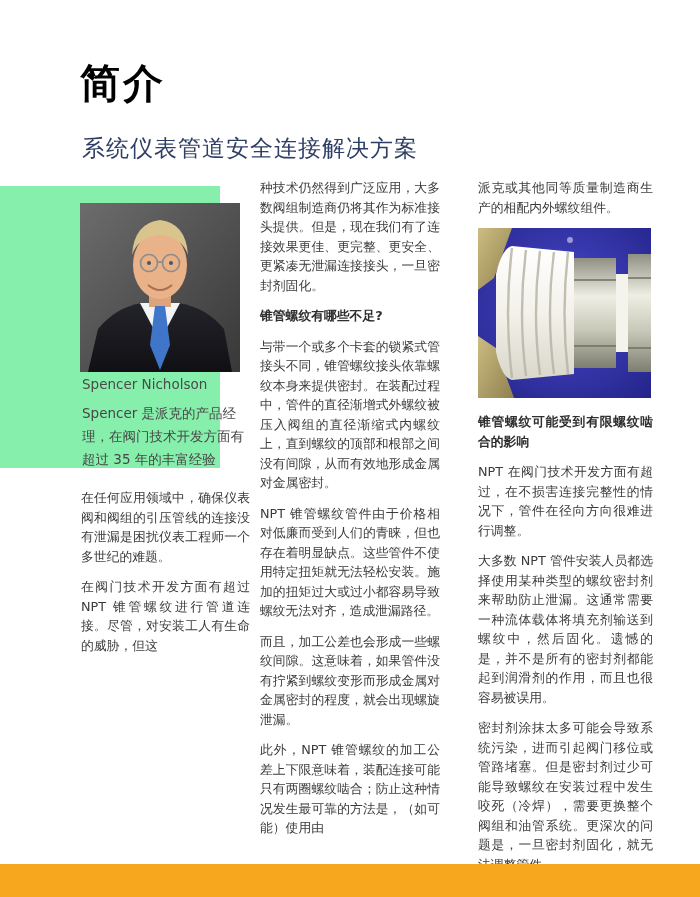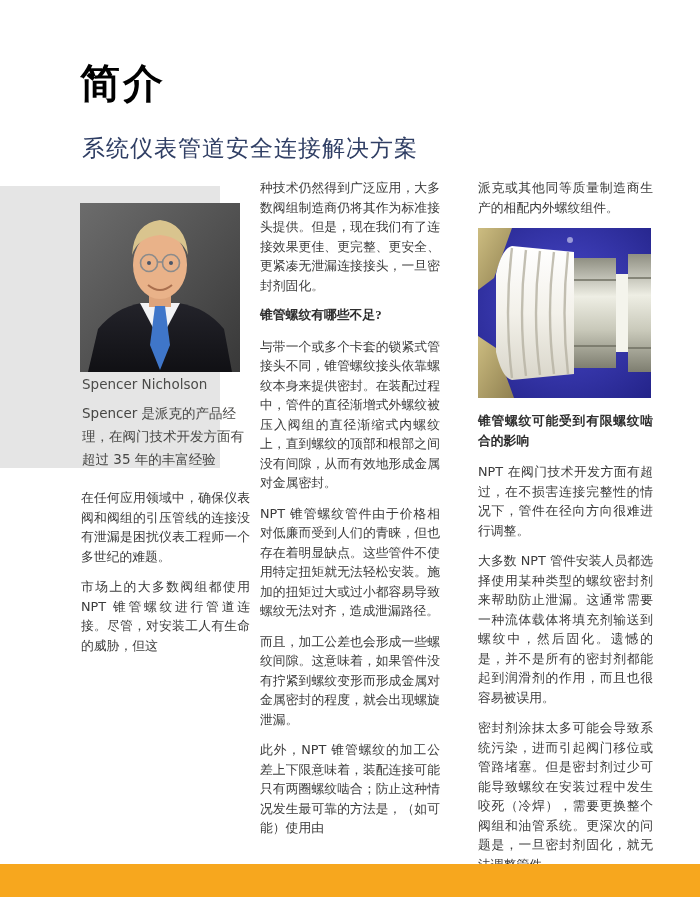--- a/index.html
+++ b/index.html
@@ -17,42 +17,42 @@
     letter-spacing:3px;margin:0;
   }
   .page-subtitle{
     position:absolute;left:82px;top:133px;
     font-size:23px;font-weight:400;color:#2f3e64;
     letter-spacing:1px;margin:0;
   }
   .profile-box{
     position:absolute;left:0;top:186px;
     width:220px;height:282px;
-    background:#e5e5e5;
+    background:#86efac;
   }
   .profile-photo{
     position:absolute;left:80px;top:17px;
     width:160px;height:169px;overflow:hidden;
   }
   .profile-name{
     position:absolute;left:82px;top:190px;
     font-size:13.5px;color:#4b4b49;
   }
   .profile-bio{
     position:absolute;left:82px;top:216px;
     width:164px;font-size:13.5px;line-height:23px;color:#474745;
   }
   .col{
     position:absolute;
     font-size:12.8px;line-height:19.5px;color:#3b3b3b;
     text-align:justify;
   }
   .col p{margin:0 0 11px 0;}
   .col .col-heading{
-    font-weight:bold;color:#2e2e2e;margin:4px 0 11px 0;font-family:Liberation Serif, serif;
+    font-weight:bold;color:#2e2e2e;margin:4px 0 11px 0;
   }
   .col-left{left:81px;top:488px;width:169px;}
   .col-middle{left:260px;top:178px;width:180px;}
   .col-right{left:446px;top:178px;width:175px;margin-left:32px;}
   .fitting-photo{
     width:173px;height:170px;margin:5px 0 14px 0;overflow:hidden;
   }
   .bottom-bar{
     position:absolute;left:0;top:864px;
     width:700px;height:33px;background:#f7a71e;
@@ -93,21 +93,21 @@
         <circle cx="91" cy="60" r="2" fill="#4a5668"></circle>
         <path d="M68,82 Q80,92 92,82" fill="none" stroke="#a96f4e" stroke-width="2"></path>
       </svg>
     </div>
     <div class="profile-name">Spencer Nicholson</div>
     <div class="profile-bio">Spencer 是派克的产品经理，在阀门技术开发方面有超过 35 年的丰富经验</div>
   </div>
 
   <div class="col col-left">
     <p>在任何应用领域中，确保仪表阀和阀组的引压管线的连接没有泄漏是困扰仪表工程师一个多世纪的难题。</p>
-    <p>市场上的大多数阀组都使用 NPT 锥管螺纹进行管道连接。尽管，对安装工人有生命的威胁，但这</p>
+    <p>在阀门技术开发方面有超过 NPT 锥管螺纹进行管道连接。尽管，对安装工人有生命的威胁，但这</p>
   </div>
 
   <div class="col col-middle">
     <p>种技术仍然得到广泛应用，大多数阀组制造商仍将其作为标准接头提供。但是，现在我们有了连接效果更佳、更完整、更安全、更紧凑无泄漏连接接头，一旦密封剂固化。</p>
     <p class="col-heading">锥管螺纹有哪些不足?</p>
     <p>与带一个或多个卡套的锁紧式管接头不同，锥管螺纹接头依靠螺纹本身来提供密封。在装配过程中，管件的直径渐增式外螺纹被压入阀组的直径渐缩式内螺纹上，直到螺纹的顶部和根部之间没有间隙，从而有效地形成金属对金属密封。</p>
     <p>NPT 锥管螺纹管件由于价格相对低廉而受到人们的青睐，但也存在着明显缺点。这些管件不使用特定扭矩就无法轻松安装。施加的扭矩过大或过小都容易导致螺纹无法对齐，造成泄漏路径。</p>
     <p>而且，加工公差也会形成一些螺纹间隙。这意味着，如果管件没有拧紧到螺纹变形而形成金属对金属密封的程度，就会出现螺旋泄漏。</p>
     <p>此外，NPT 锥管螺纹的加工公差上下限意味着，装配连接可能只有两圈螺纹啮合；防止这种情况发生最可靠的方法是，（如可能）使用由</p>
   </div>

